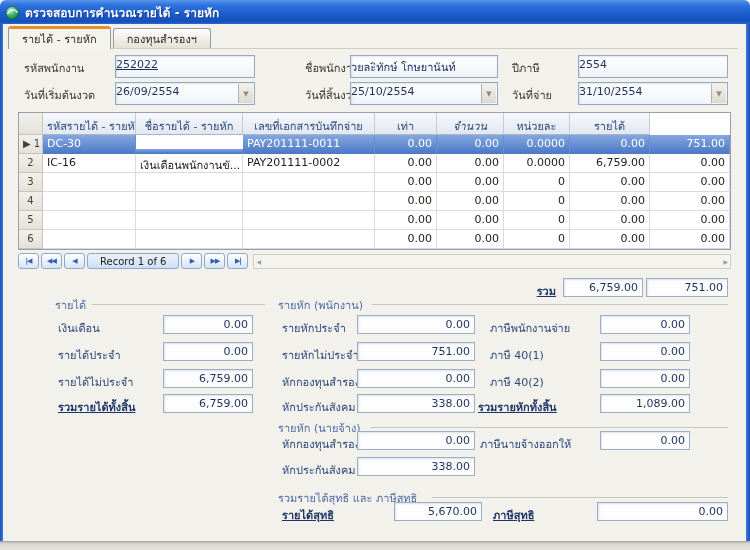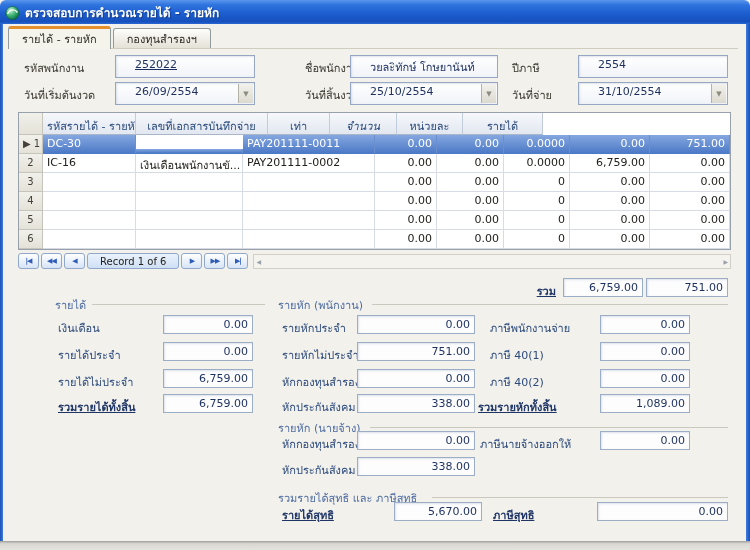--- a/index.html
+++ b/index.html
@@ -20,21 +20,21 @@
   
   .tabstrip { position:absolute; left:8px; top:27px; right:12px; height:22px;
     display:flex; align-items:flex-end; border-bottom:1px solid #cfccc0; z-index:5;}
   .tab { display:flex; align-items:center; padding:0 13px; height:20px; font-size:11px; color:#2e2b24;
     background:linear-gradient(#fdfdfb,#e4e1d6); border:1px solid #919b9c; border-bottom:none;
     border-radius:3px 3px 0 0; margin-right:2px; white-space:nowrap;}
   .tab.active { background:#f4f3ec; height:23px; border-top:3px solid #e5902c; margin-bottom:-1px; z-index:6;}
   
   .lbl { position:absolute; font-size:11px; color:#3b3830; white-space:nowrap;}
   .field { position:absolute; height:23px; border:1px solid #95a7c2; background:linear-gradient(#ffffff,#f0f3f8);
-    font-size:11px; color:#1c2f5e; padding:2px 4px 0 19px; overflow:hidden; white-space:nowrap;
+    font-size:11px; color:#1c2f5e; padding:2px 4px 0 0; overflow:hidden; white-space:nowrap;
     box-shadow:inset 1px 1px 2px rgba(110,130,165,.22);}
   .field.u { text-decoration:underline; }
   .dbtn { position:absolute; right:1px; top:1px; bottom:1px; width:15px; background:linear-gradient(#f2f1ec,#dcdad0);
     border-left:1px solid #b4b2a6; color:#8d8b80; font-size:7px; display:flex; align-items:center; justify-content:center;}
   
   .grid { position:absolute; left:18px; top:112px; width:713px; border:1px solid #98a0ac; background:#fff; z-index:4;}
   .g-row { display:flex; height:19px; }
   .g-row.g-head { height:22px; }
   .g-cell { border-right:1px solid #d6dbe4; border-bottom:1px solid #d6dbe4; font-size:11px;
     color:#23211c; padding:2px 4px 0 4px; overflow:hidden; white-space:nowrap;}
@@ -111,20 +111,21 @@
 <span class="lbl" style="left:512px;top:86px">วันที่จ่าย</span>
 <div class="field" style="left:578px;top:82px;width:150px">
   <span>31/10/2554</span>
   <span class="dbtn">▼</span>
 </div>
 
 <div class="grid" id="grid">
     <div class="g-row g-head">
       <div class="g-cell ind" style="width: 24px;"></div>
       <div class="g-cell" style="width: 93px;">รหัสรายได้ - รายหัก</div>
+      <div class="g-cell" style="width: 107px;">ชื่อรายได้ - รายหัก</div>
       <div class="g-cell" style="width: 132px;">เลขที่เอกสารบันทึกจ่าย</div>
       <div class="g-cell" style="width: 62px;">เท่า</div>
       <div class="g-cell" style="width: 67px; font-style: italic;">จำนวน</div>
       <div class="g-cell" style="width: 66px;">หน่วยละ</div>
       <div class="g-cell" style="width: 80px;">รายได้</div>
     </div>
     <div class="g-row sel">
       <div class="g-cell ind" style="width: 24px;">▶ 1</div>
       <div class="g-cell" style="width: 93px;">DC-30</div>
       <div class="g-cell" style="width: 107px; margin-top: 14px;">หักขาดงาน(ก่อนคำ...</div>

